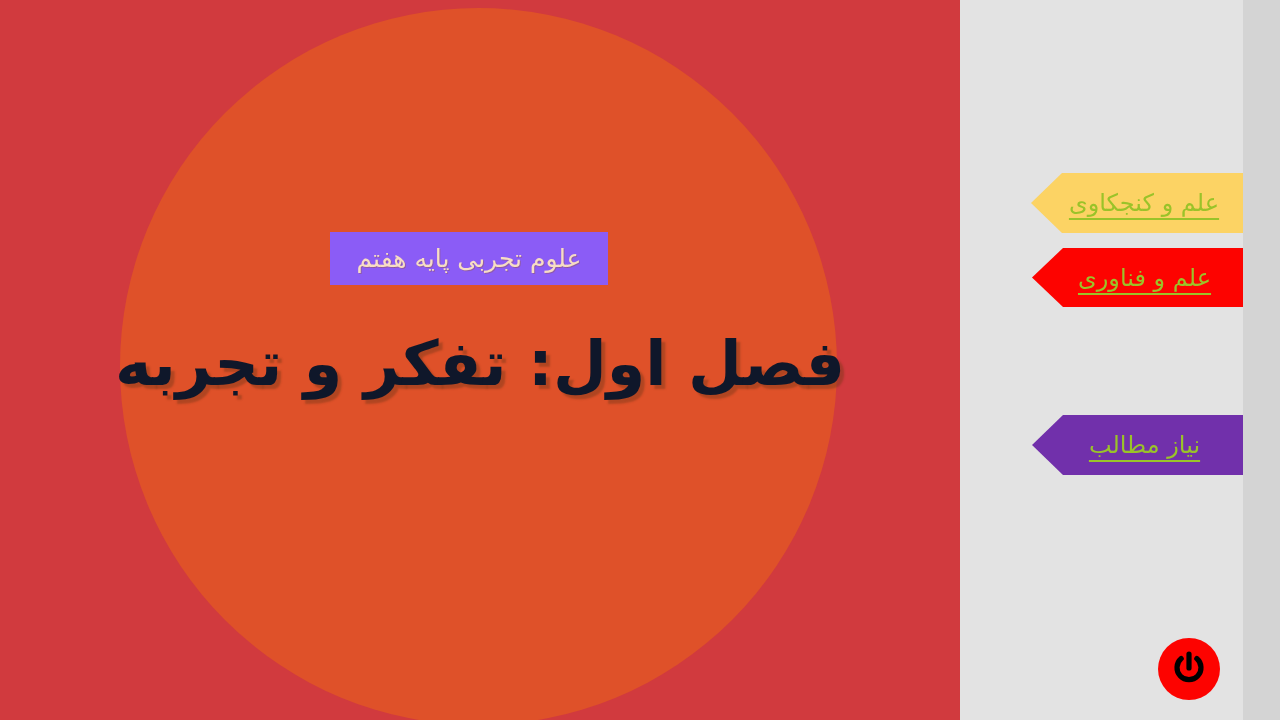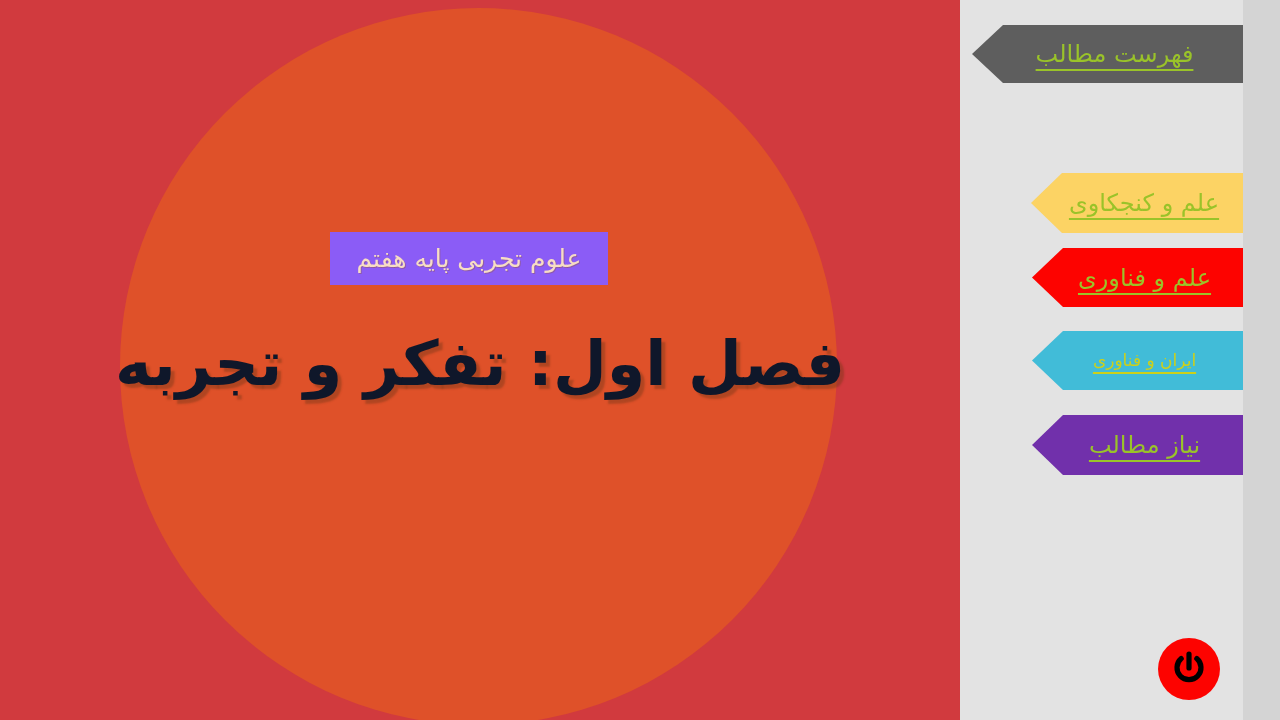--- a/index.html
+++ b/index.html
@@ -152,48 +152,36 @@
       <span class="badge-text">علوم تجربی پایه هفتم</span>
     </div>
 
     <div class="slide-title">فصل اول: تفکر و تجربه</div>
   </div>
 
   <div class="panel-outer">
     <div class="panel-inner"></div>
   </div>
 
-  <div class="ribbon" style="left:972px; top:25px; width:271px; height:58px;">
-    <svg class="chev-body" viewBox="0 0 271 58" preserveAspectRatio="none">
-      <polygon points="31,0 271,0 271,58 31,58 0,29" fill="#5e5e5e"></polygon>
-    </svg>
-    <span class="ribbon-label">فهرست مطالب</span>
-  </div>
 
 
   <div class="ribbon" style="left:1032px; top:248px; width:211px; height:59px;">
     <svg class="chev-body" viewBox="0 0 211 59" preserveAspectRatio="none">
       <polygon points="31,0 211,0 211,59 31,59 0,29.5" fill="#fd0300"></polygon>
     </svg>
     <span class="ribbon-label">علم و فناوری</span>
   </div>
 
   <div class="ribbon" style="left:1031px; top:173px; width:212px; height:60px;">
     <svg class="chev-body" viewBox="0 0 212 60" preserveAspectRatio="none">
       <polygon points="31,0 212,0 212,60 31,60 0,30" fill="#fcd364"></polygon>
     </svg>
     <span class="ribbon-label">علم و کنجکاوی</span>
   </div>
 
-  <div class="ribbon" style="left:1032px; top:331px; width:211px; height:59px;">
-    <svg class="chev-body" viewBox="0 0 211 59" preserveAspectRatio="none">
-      <polygon points="31,0 211,0 211,59 31,59 0,29.5" fill="#41bcd8"></polygon>
-    </svg>
-    <span class="ribbon-label small olive">ایران و فناوری</span>
-  </div>
 
   <div class="ribbon" style="left:1032px; top:415px; width:211px; height:60px;">
     <svg class="chev-body" viewBox="0 0 211 60" preserveAspectRatio="none">
       <polygon points="31,0 211,0 211,60 31,60 0,30" fill="#7130ab"></polygon>
     </svg>
     <span class="ribbon-label">نیاز مطالب</span>
   </div>
 
 
   <div class="power-btn">

